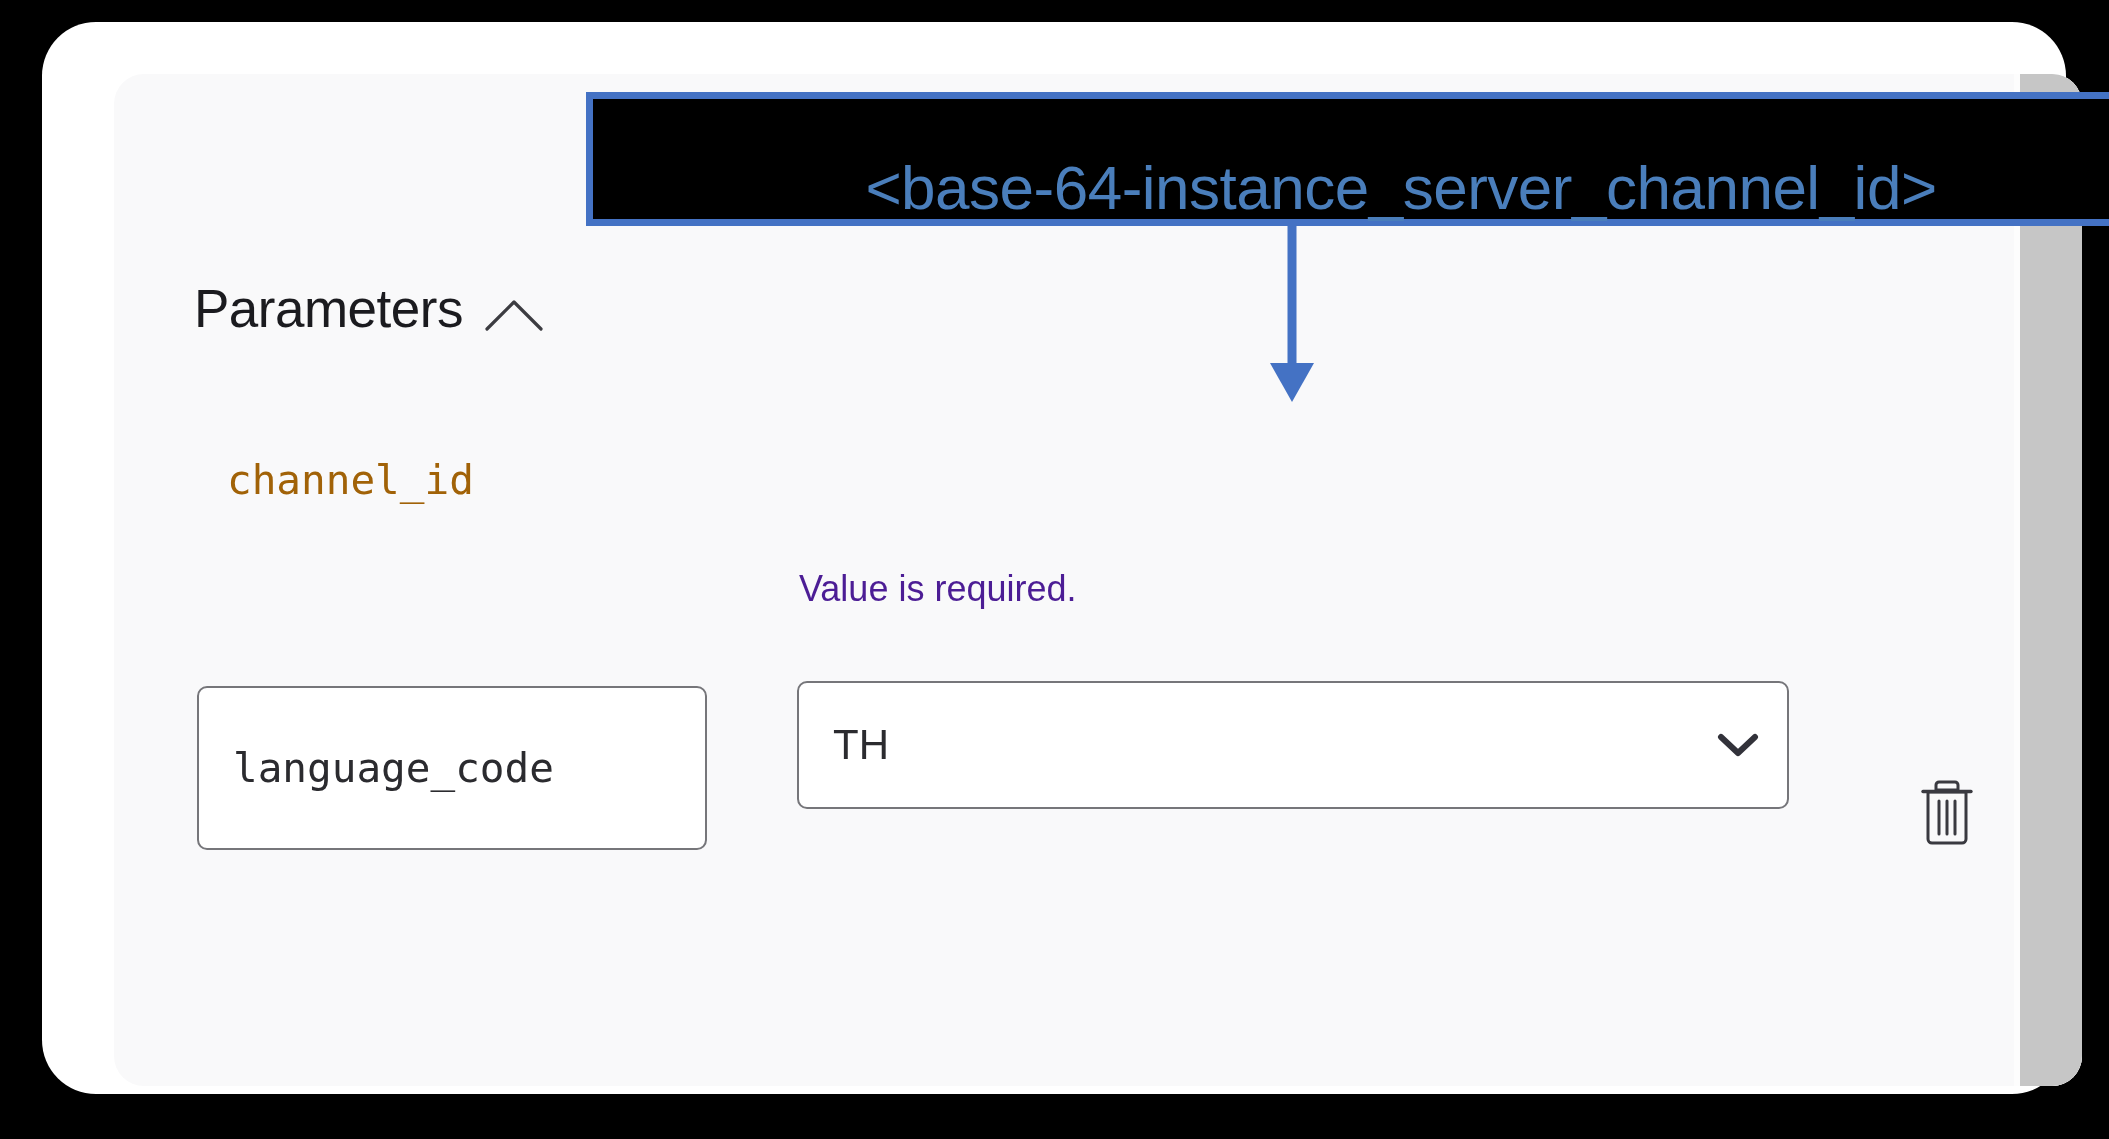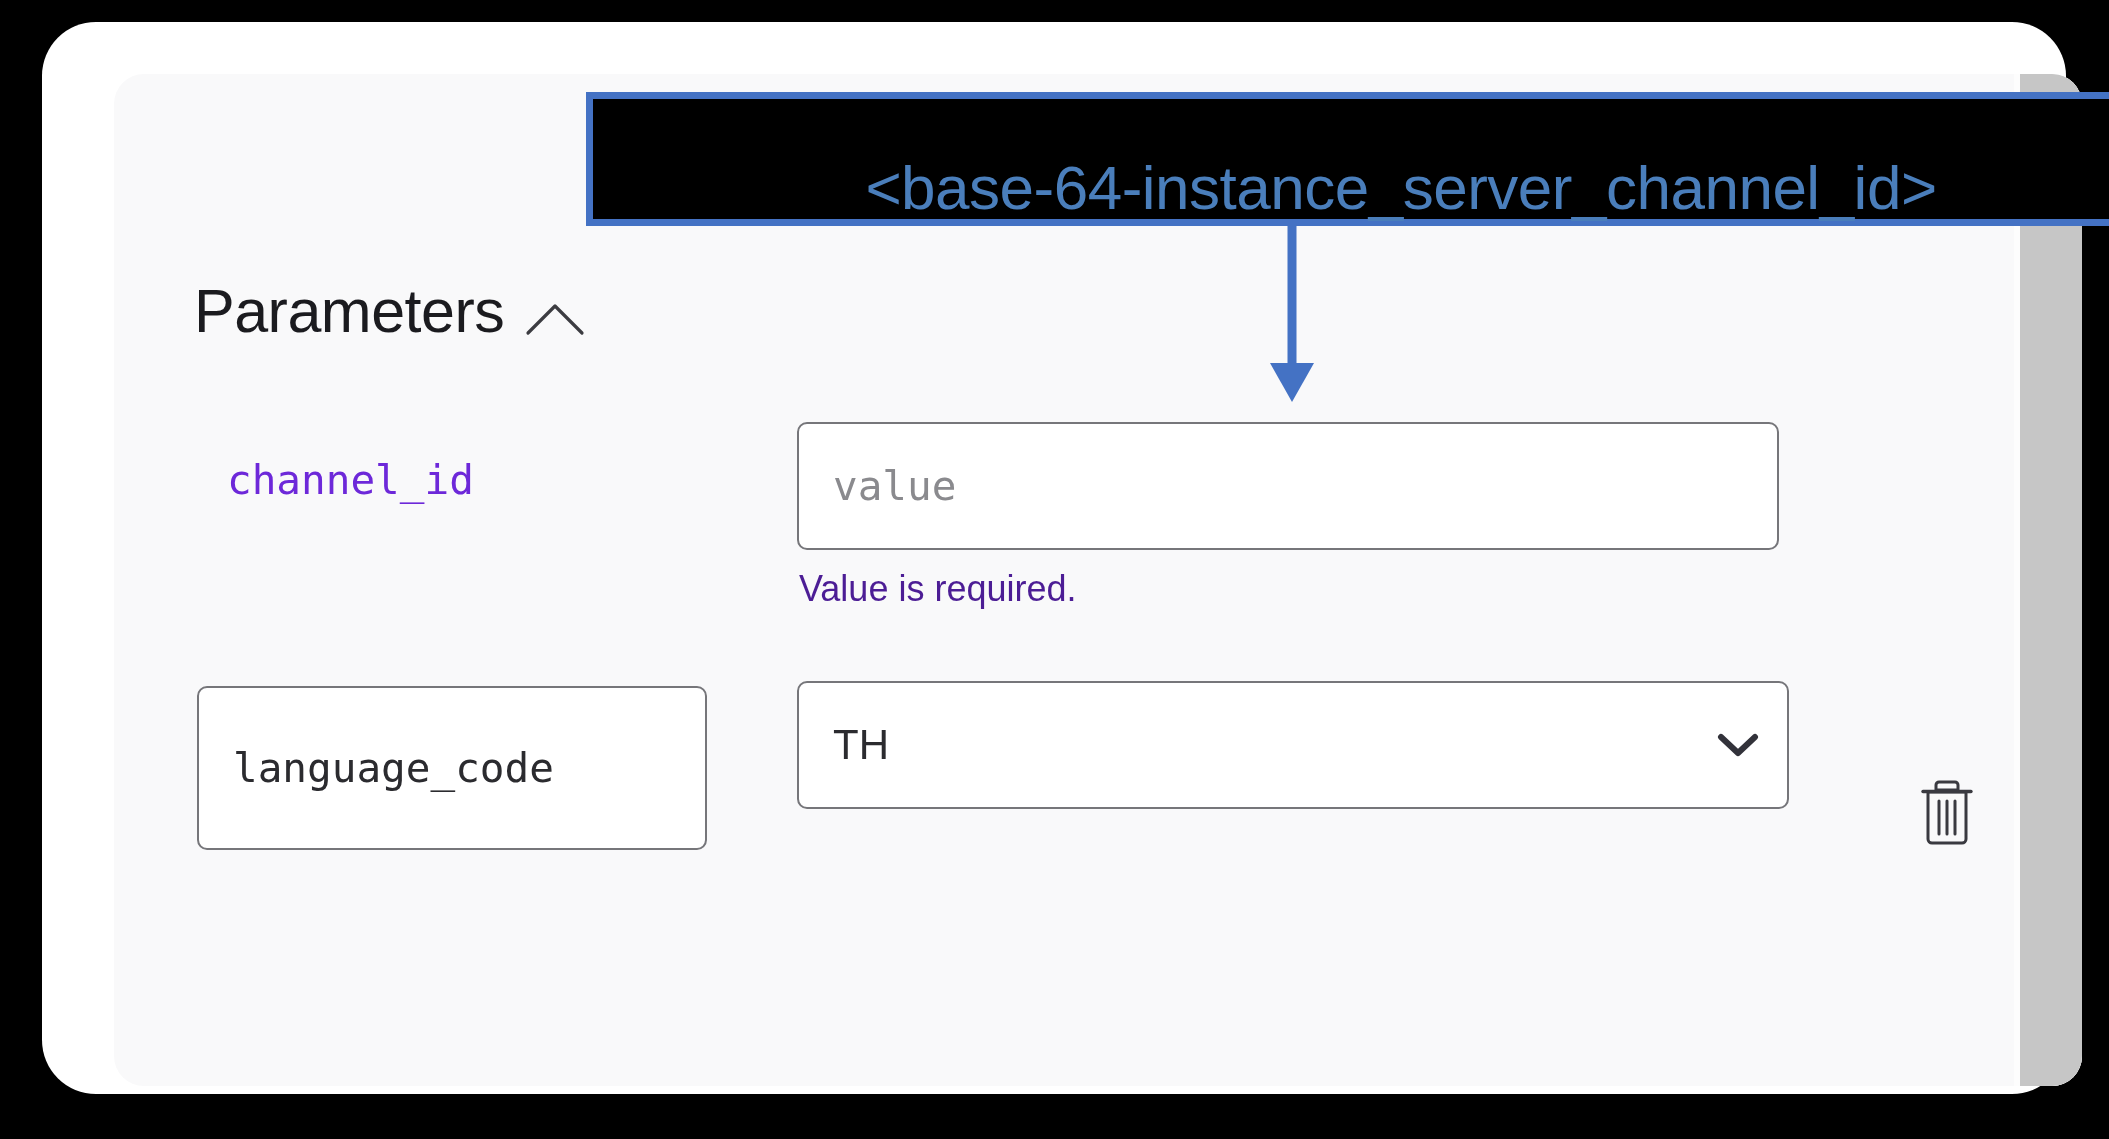--- a/index.html
+++ b/index.html
@@ -67,41 +67,41 @@
   
   .params-header {
     position: absolute;
     left: 80px;
     top: 207px;
     display: flex;
     align-items: center;
     gap: 20px;
   }
   .params-title {
-    font-size: 61px;
+    font-size: 53px;
     font-weight: 400;
     color: #1b1b1f;
     letter-spacing: -0.5px;
     line-height: 1;
     white-space: nowrap;
   }
   .chevron-up-icon {
     display: block;
     width: 62px;
     height: 40px;
     margin-top: 14px;
   }
 
   .key-static {
     position: absolute;
     left: 113px;
     top: 382px;
     font-family: "DejaVu Sans Mono", "Liberation Mono", monospace;
     font-size: 41px;
-    color: #6d28d9;
+    color: #a16207;
     white-space: nowrap;
   }
 
   .key-input {
     position: absolute;
     left: 83px;
     top: 612px;
     width: 510px;
     height: 164px;
     box-sizing: border-box;
@@ -236,21 +236,20 @@
         <span class="params-title">Parameters</span>
         <span>
           <svg class="chevron-up-icon" viewBox="0 0 62 40" fill="none" xmlns="http://www.w3.org/2000/svg">
             <path d="M4 34 L31 7 L58 34" stroke="#3c3c41" stroke-width="3.2" fill="none" stroke-linecap="round" stroke-linejoin="round"></path>
           </svg>
         </span>
       </div>
 
       <div class="key-static">channel_id</div>
 
-      <input class="value-input" type="text" placeholder="value" style="">
 
       <div class="error-text">Value is required.</div>
 
       <input class="key-input" type="text" value="language_code" style="">
 
       <div class="select-wrap">
         <div class="select-box">
           <span class="select-value">TH</span>
         </div>
         <span>

